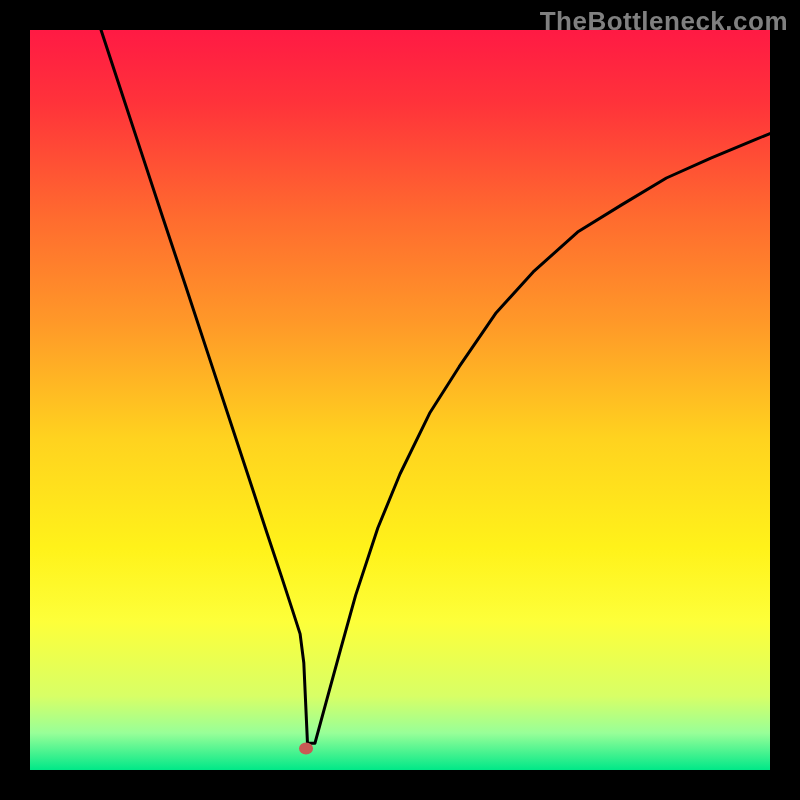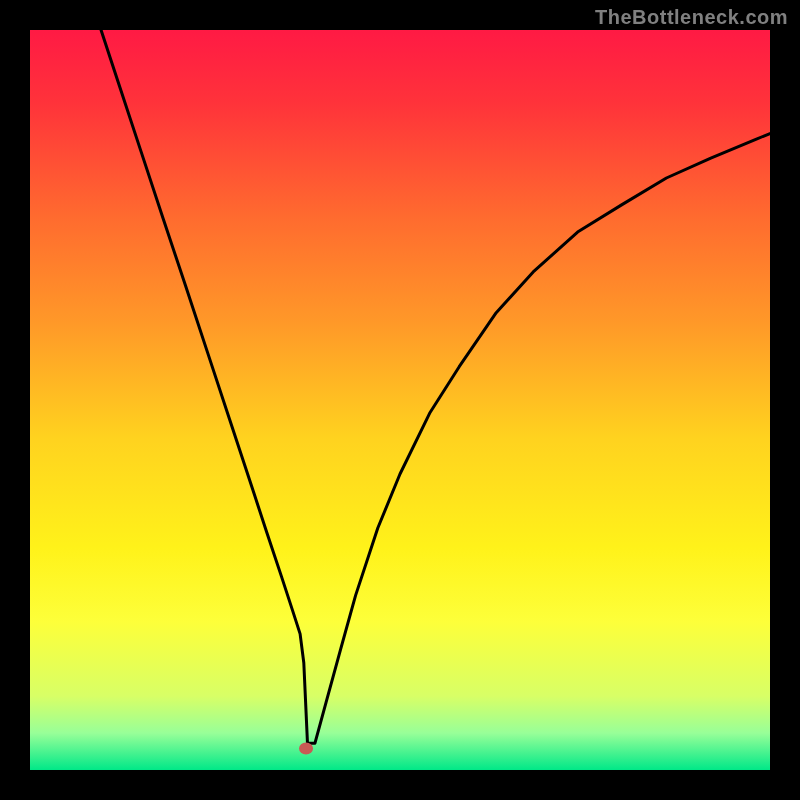--- a/index.html
+++ b/index.html
@@ -10,21 +10,21 @@
   .chart-container {
     position: relative;
     width: 800px;
     height: 800px;
   }
   .watermark {
     position: absolute;
     top: 6px;
     right: 12px;
     font-family: Arial, Helvetica, sans-serif;
-    font-size: 20px;
+    font-size: 26px;
     font-weight: bold;
     color: #808080;
     letter-spacing: 0.5px;
   }
   svg {
     display: block;
   }
 </style>
 </head>
 <body>

